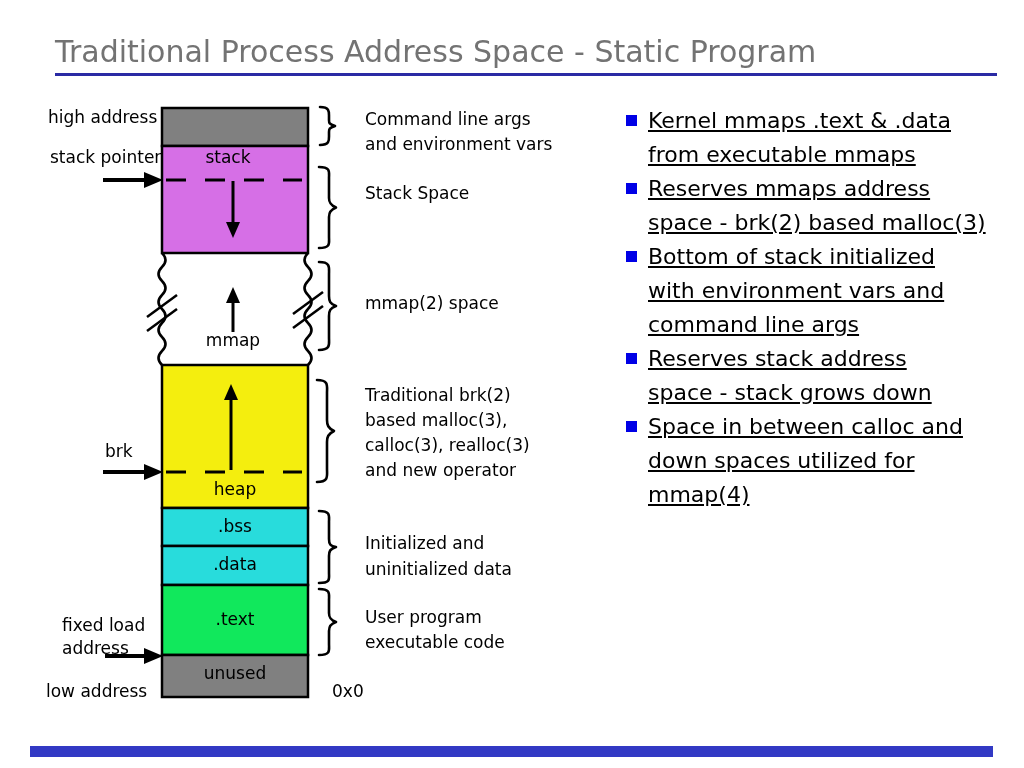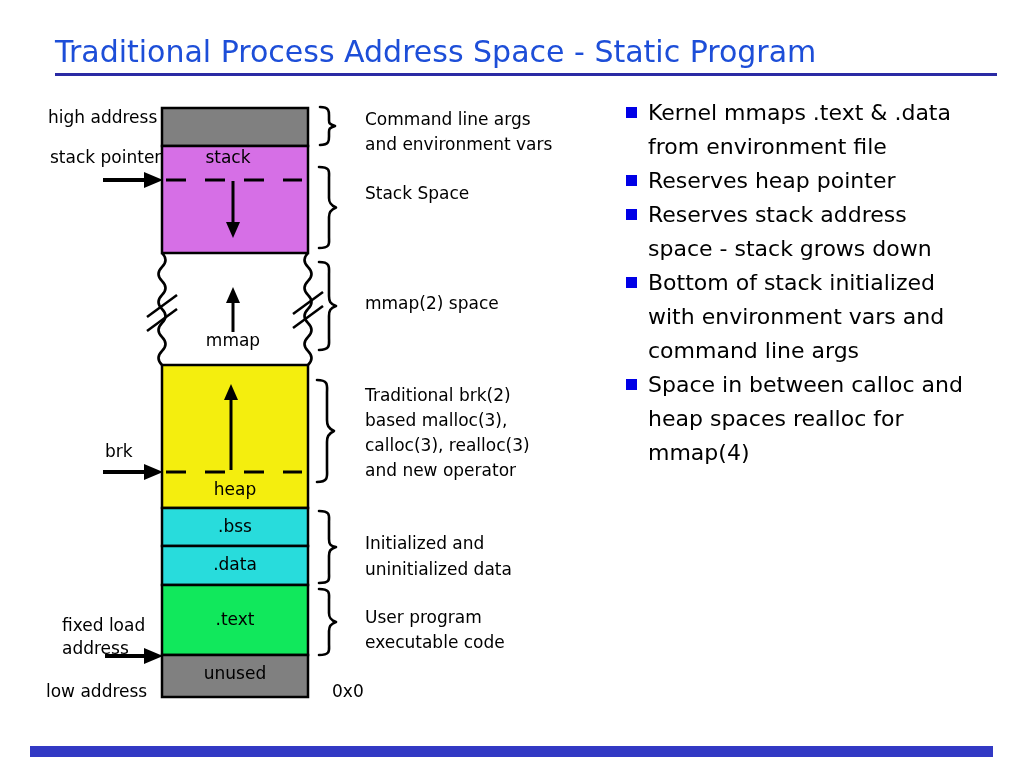--- a/index.html
+++ b/index.html
@@ -2,28 +2,28 @@
 <html><head>
 <meta charset="utf-8">
 <style>
   html,body{margin:0;padding:0;}
   body{
     width:1024px;height:768px;background:#ffffff;position:relative;
     font-family:"DejaVu Sans",sans-serif;color:#000;overflow:hidden;
   }
   .title{
     position:absolute;left:55px;top:34px;width:950px;
-    font-size:30px;font-weight:400;letter-spacing:0;color:#1d4ed8;
+    font-size:30px;font-weight:400;letter-spacing:0;color:#737373;
     font-family:"DejaVu Sans",sans-serif;white-space:nowrap;
   }
   .title-underline{position:absolute;left:55px;top:73px;width:942px;height:3px;}
   .footer-bar{position:absolute;left:30px;top:746px;width:963px;height:11px;}
   svg text{font-family:"DejaVu Sans",sans-serif;fill:#000;}
   .t17{font-size:17px;}
-  .bullets{position:absolute;left:626px;top:96px;width:382px;}
+  .bullets{position:absolute;left:626px;top:104px;width:382px;text-decoration:underline;}
   .bullet-item{position:relative;padding-left:22px;}
   .bullet-line{font-size:22px;line-height:34px;white-space:nowrap;}
   .bullet-sq{position:absolute;left:0;top:11px;width:11px;height:11px;display:block;}
 </style>
 </head>
 <body>
 
 <div class="title">Traditional Process Address Space - Static Program</div>
 <div class="title-underline" style="background-color: rgb(42, 42, 164);"></div>
 
@@ -115,41 +115,42 @@
   <text class="t17" x="365" y="575">uninitialized data</text>
   <text class="t17" x="365" y="623">User program</text>
   <text class="t17" x="365" y="648">executable code</text>
   <text class="t17" x="332" y="697">0x0</text>
 </svg>
 
 <div class="bullets">
   <div class="bullet-item">
     <span class="bullet-sq" style="background-color: rgb(0, 0, 230);"></span>
     <div class="bullet-line">Kernel mmaps .text &amp; .data</div>
-    <div class="bullet-line">from environment file</div>
+    <div class="bullet-line">from executable mmaps</div>
   </div>
   <div class="bullet-item">
     <span class="bullet-sq" style="background-color: rgb(0, 0, 230);"></span>
   </div>
   <div class="bullet-item">
     <span class="bullet-sq" style="background-color: rgb(0, 0, 230);"></span>
-    <div class="bullet-line">Reserves heap pointer</div>
-  </div>
-  <div class="bullet-item">
-    <span class="bullet-sq" style="background-color: rgb(0, 0, 230);"></span>
-    <div class="bullet-line">Reserves stack address</div>
-    <div class="bullet-line">space - stack grows down</div>
+    <div class="bullet-line">Reserves mmaps address</div>
+    <div class="bullet-line">space - brk(2) based malloc(3)</div>
   </div>
   <div class="bullet-item">
     <span class="bullet-sq" style="background-color: rgb(0, 0, 230);"></span>
     <div class="bullet-line">Bottom of stack initialized</div>
     <div class="bullet-line">with environment vars and</div>
     <div class="bullet-line">command line args</div>
   </div>
   <div class="bullet-item">
     <span class="bullet-sq" style="background-color: rgb(0, 0, 230);"></span>
+    <div class="bullet-line">Reserves stack address</div>
+    <div class="bullet-line">space - stack grows down</div>
+  </div>
+  <div class="bullet-item">
+    <span class="bullet-sq" style="background-color: rgb(0, 0, 230);"></span>
     <div class="bullet-line">Space in between calloc and</div>
-    <div class="bullet-line">heap spaces realloc for</div>
+    <div class="bullet-line">down spaces utilized for</div>
     <div class="bullet-line">mmap(4)</div>
   </div>
 </div>
 
 <div class="footer-bar" style="background-color: rgb(50, 57, 196);"></div>
 
 </body></html>

